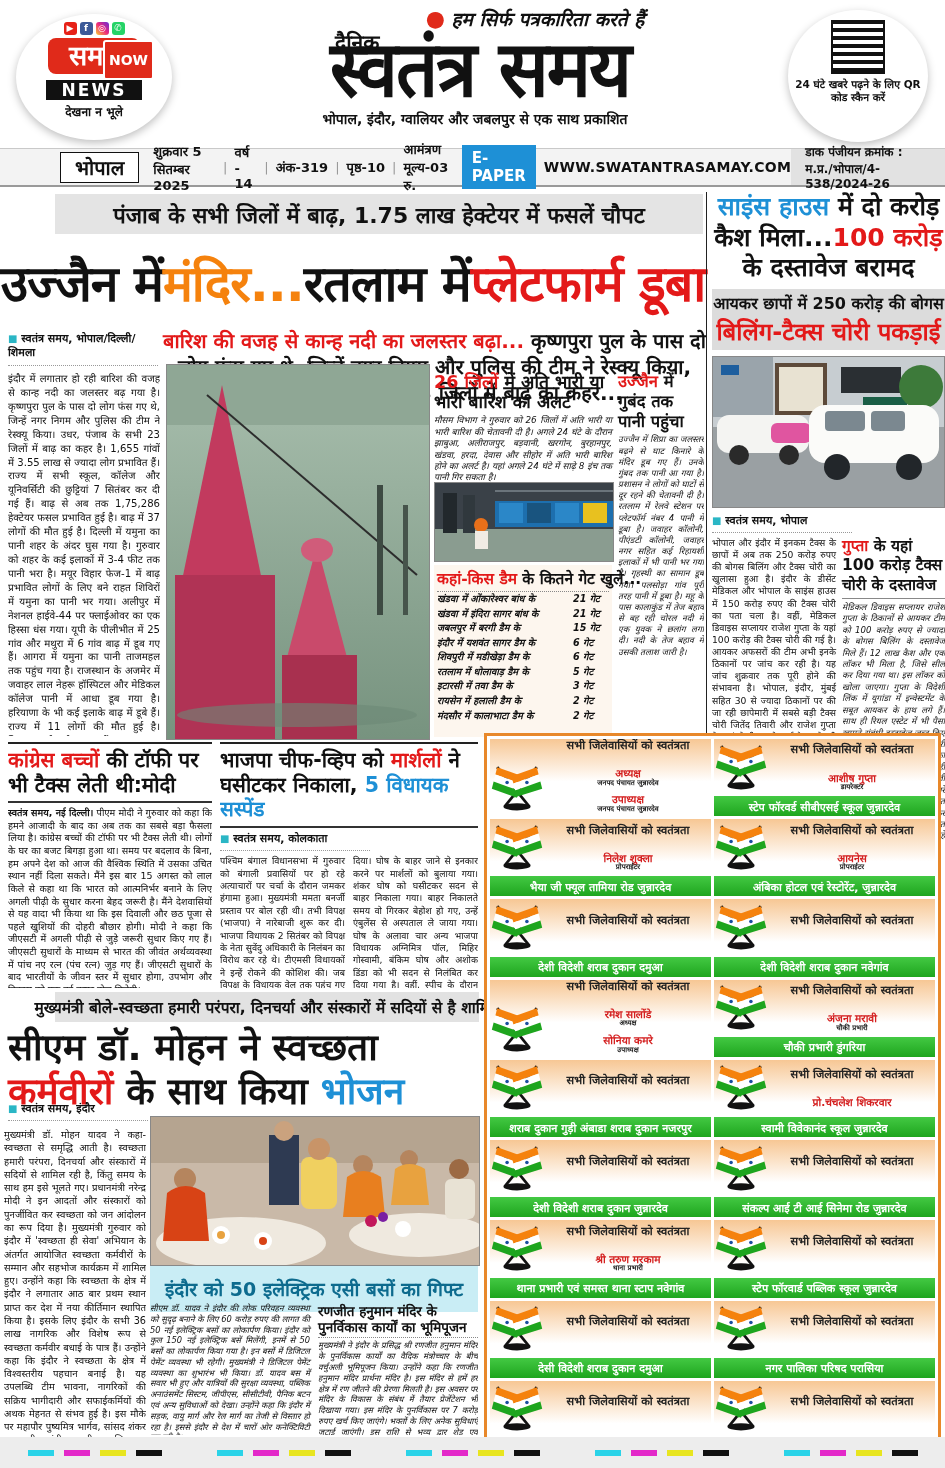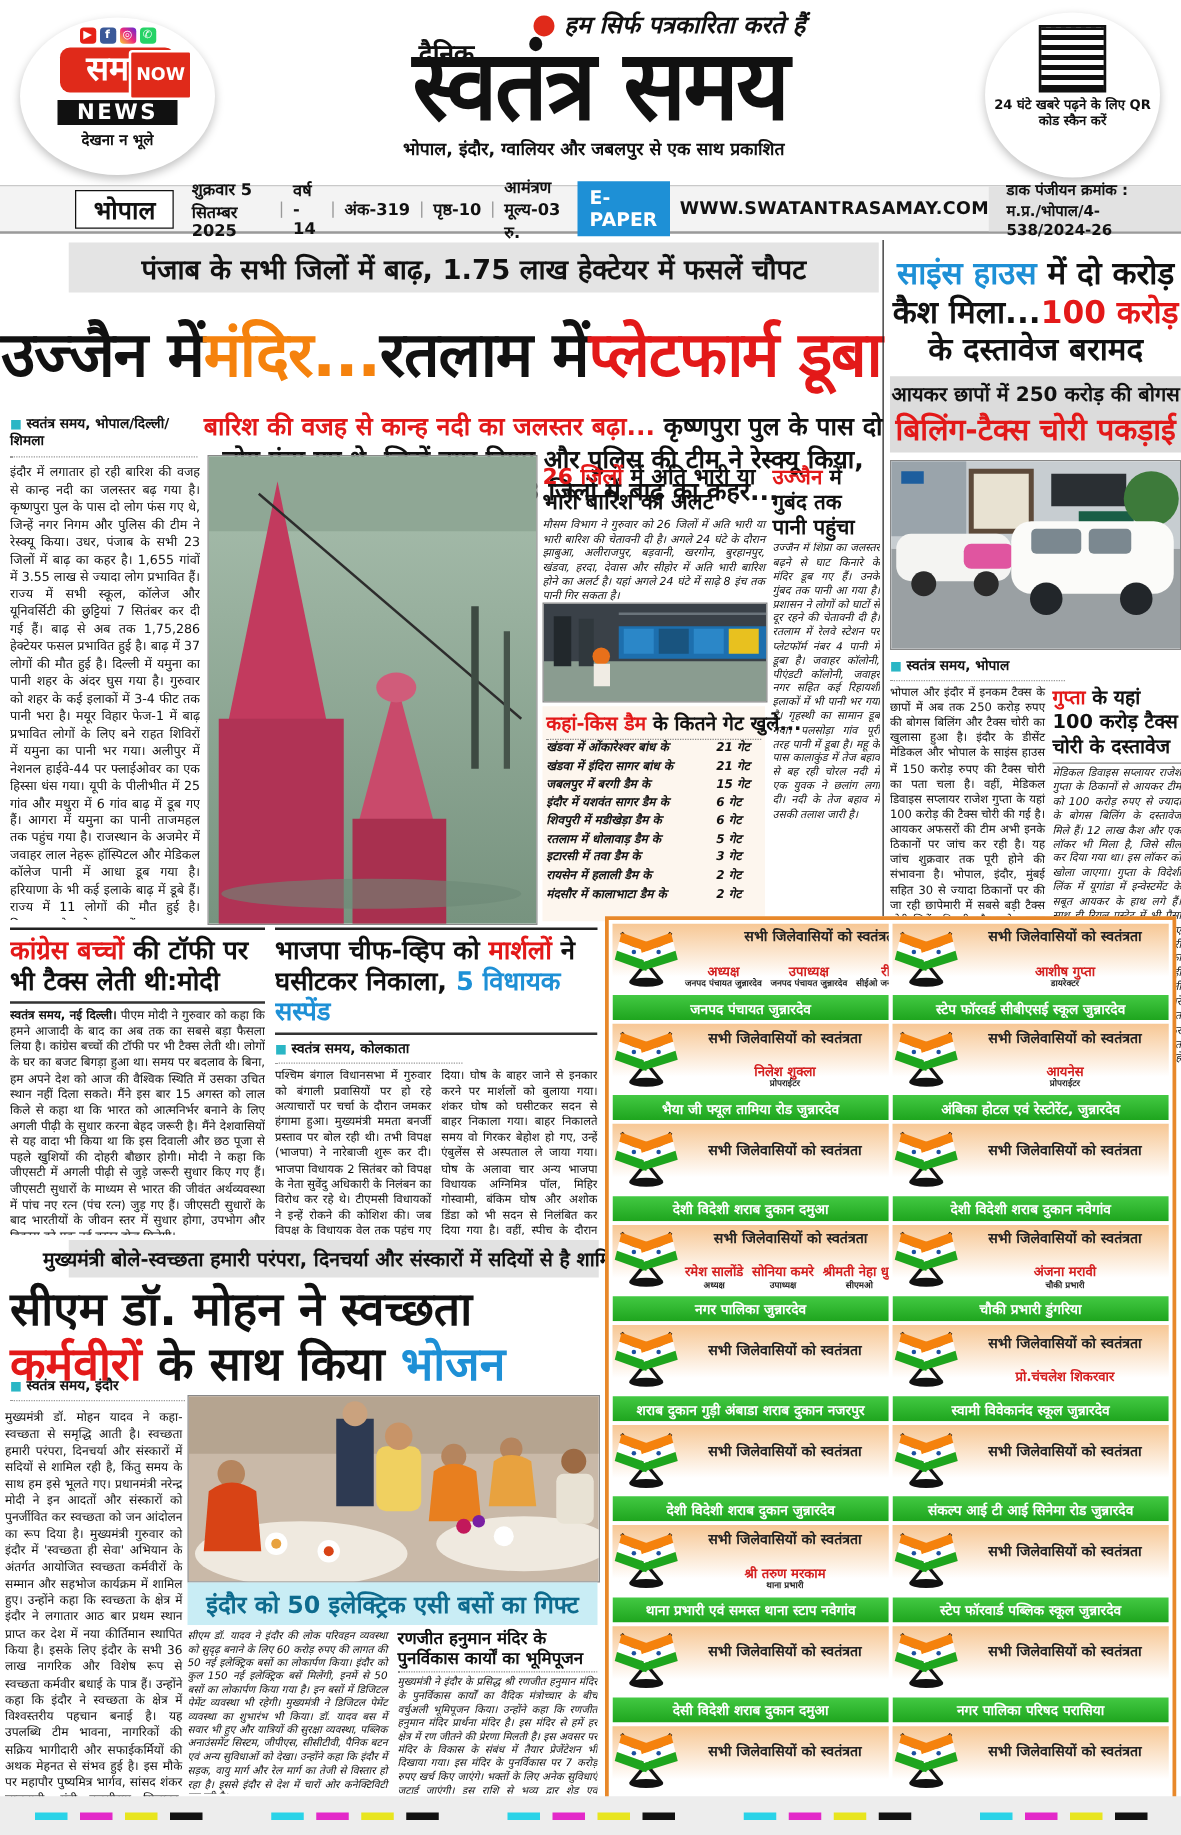--- a/index.html
+++ b/index.html
@@ -55,21 +55,21 @@
   .dam-title{font-size:15.5px;font-weight:800;border-bottom:1px dotted #888;padding-bottom:2px;white-space:nowrap;}
   .dam-row{display:flex;font-size:9.6px;font-weight:bold;font-style:italic;line-height:1.52;white-space:nowrap;}
   .dam-row .n{flex:1;overflow:hidden;}
   .dam-row .g{width:36px;text-align:left;}
   #ujjain-col{left:618px;top:372px;width:86px;height:366px;}
   .ujjain-h{font-size:16.5px;font-weight:800;line-height:1.2;}
   #ujjain-col .box-body{font-size:8.6px;}
   .vline{border-left:1.5px solid #222;}
   #lead-right-divider{left:706px;top:192px;height:545px;width:0;}
   
-  #science{left:712px;top:204px;width:233px;height:545px;}
+  #science{left:712px;top:192px;width:233px;height:545px;}
   .sci-h{font-size:25px;font-weight:800;text-align:center;line-height:1.22;white-space:nowrap;}
   .sci-sub{background:#dcdcdc;text-align:center;margin-top:5px;padding:3px 0;}
   .sci-sub .l1{font-size:16px;font-weight:800;}
   .sci-sub .l2{font-size:24px;font-weight:800;color:#e31919;}
   #cars-photo{width:231px;height:150px;border:1px solid #888;margin-top:6px;}
   #sci-byline{margin-top:6px;width:140px;}
   .sci-cols{display:flex;gap:6px;margin-top:4px;height:318px;overflow:hidden;}
   .sci-body{width:124px;font-size:9.2px;line-height:1.32;}
   .sci-side{width:103px;}
   .side-h{font-size:15.5px;font-weight:800;line-height:1.25;border-bottom:1px solid #888;padding-bottom:3px;}
@@ -82,36 +82,36 @@
   #bjp{left:220px;top:742px;width:258px;height:246px;border-top:2px solid #222;padding-top:4px;box-sizing:border-box;}
   .bjp-cols{display:flex;gap:8px;margin-top:4px;height:168px;overflow:hidden;}
   .bjp-cols>div{flex:1;font-size:9.2px;line-height:1.35;}
   #bjp .byline{width:150px;margin-top:4px;}
   
   #cm-ribbon{left:55px;top:992px;width:424px;height:30px;background:#e2e2e2;display:flex;align-items:center;justify-content:center;font-size:15.5px;font-weight:800;white-space:nowrap;}
   #cm-headline{left:8px;top:1026px;width:470px;font-weight:800;line-height:1.18;font-size:37px;}
   #cm-byline{left:8px;top:1102px;width:140px;}
   #cm-col{left:4px;top:1128px;width:142px;height:310px;font-size:9.7px;line-height:1.37;}
   #cm-photo{left:150px;top:1116px;width:328px;height:148px;border:1px solid #888;}
-  #bus-title{left:150px;top:1266px;width:328px;height:34px;background:#c9edf5;display:flex;align-items:center;justify-content:center;font-size:19px;font-weight:800;color:#0d6b8e;white-space:nowrap;}
+  #bus-title{left:150px;top:1266px;width:328px;height:46px;background:#c9edf5;display:flex;align-items:center;justify-content:center;font-size:19px;font-weight:800;color:#0d6b8e;white-space:nowrap;}
   #bus-cols{left:150px;top:1303px;width:328px;height:132px;display:flex;gap:8px;overflow:hidden;}
   .bus-left{width:160px;font-size:8.3px;font-style:italic;line-height:1.3;}
   .bus-right{flex:1;}
   .mandir-h{font-size:13.5px;font-weight:800;line-height:1.2;border-bottom:1px dotted #888;padding-bottom:2px;}
   .mandir-body{font-size:8.3px;font-style:italic;line-height:1.3;margin-top:2px;}
   
   #ads-box{left:484px;top:733px;width:457px;height:731px;border:3px solid #e8882a;background:#fff;box-sizing:border-box;padding:3px;}
   #ads-grid{display:grid;grid-template-columns:1fr 1fr;grid-template-rows:repeat(9,1fr);gap:3px;height:100%;}
   .ad-cell{position:relative;background:linear-gradient(180deg,#f7c794 0,#fff 55%);display:flex;flex-direction:column;overflow:hidden;}
   .ad-top{flex:1;display:flex;align-items:center;}
   .ad-flags{width:58px;flex:0 0 58px;}
   .ad-texts{flex:1;text-align:center;padding-right:3px;}
   .greet{font-size:11.3px;font-weight:800;color:#222;line-height:1.25;white-space:nowrap;}
   .greet .u{border-bottom:1.5px solid #4fc3d6;display:inline-block;}
-  .persons{display:flex;justify-content:center;gap:7px;margin-top:1px;}
+  .persons{display:flex;justify-content:center;gap:7px;margin-top:1px;flex-direction:column;}
   .person .nm{color:#d42020;font-weight:800;font-size:10.5px;white-space:nowrap;line-height:1.1;}
   .person .tt{font-size:7px;font-weight:bold;color:#222;line-height:1.1;white-space:nowrap;}
   .ad-org{height:20px;background:linear-gradient(180deg,#43c943,#1ea51e);color:#fff;font-weight:800;font-size:11px;display:flex;align-items:center;justify-content:center;white-space:nowrap;}
   
   #bottom-strip{left:0;top:1437px;width:945px;height:31px;background:#ededed;display:flex;align-items:center;justify-content:space-around;}
   .cmyk{display:flex;gap:10px;}
   .cmyk i{width:26px;height:6px;display:block;}
   .cy{background:#2ad3e8;} .mg{background:#e329c9;} .yl{background:#e8e51f;} .bk{background:#111;}
   .photo-ph{display:block;width:100%;height:100%;}
 </style>

